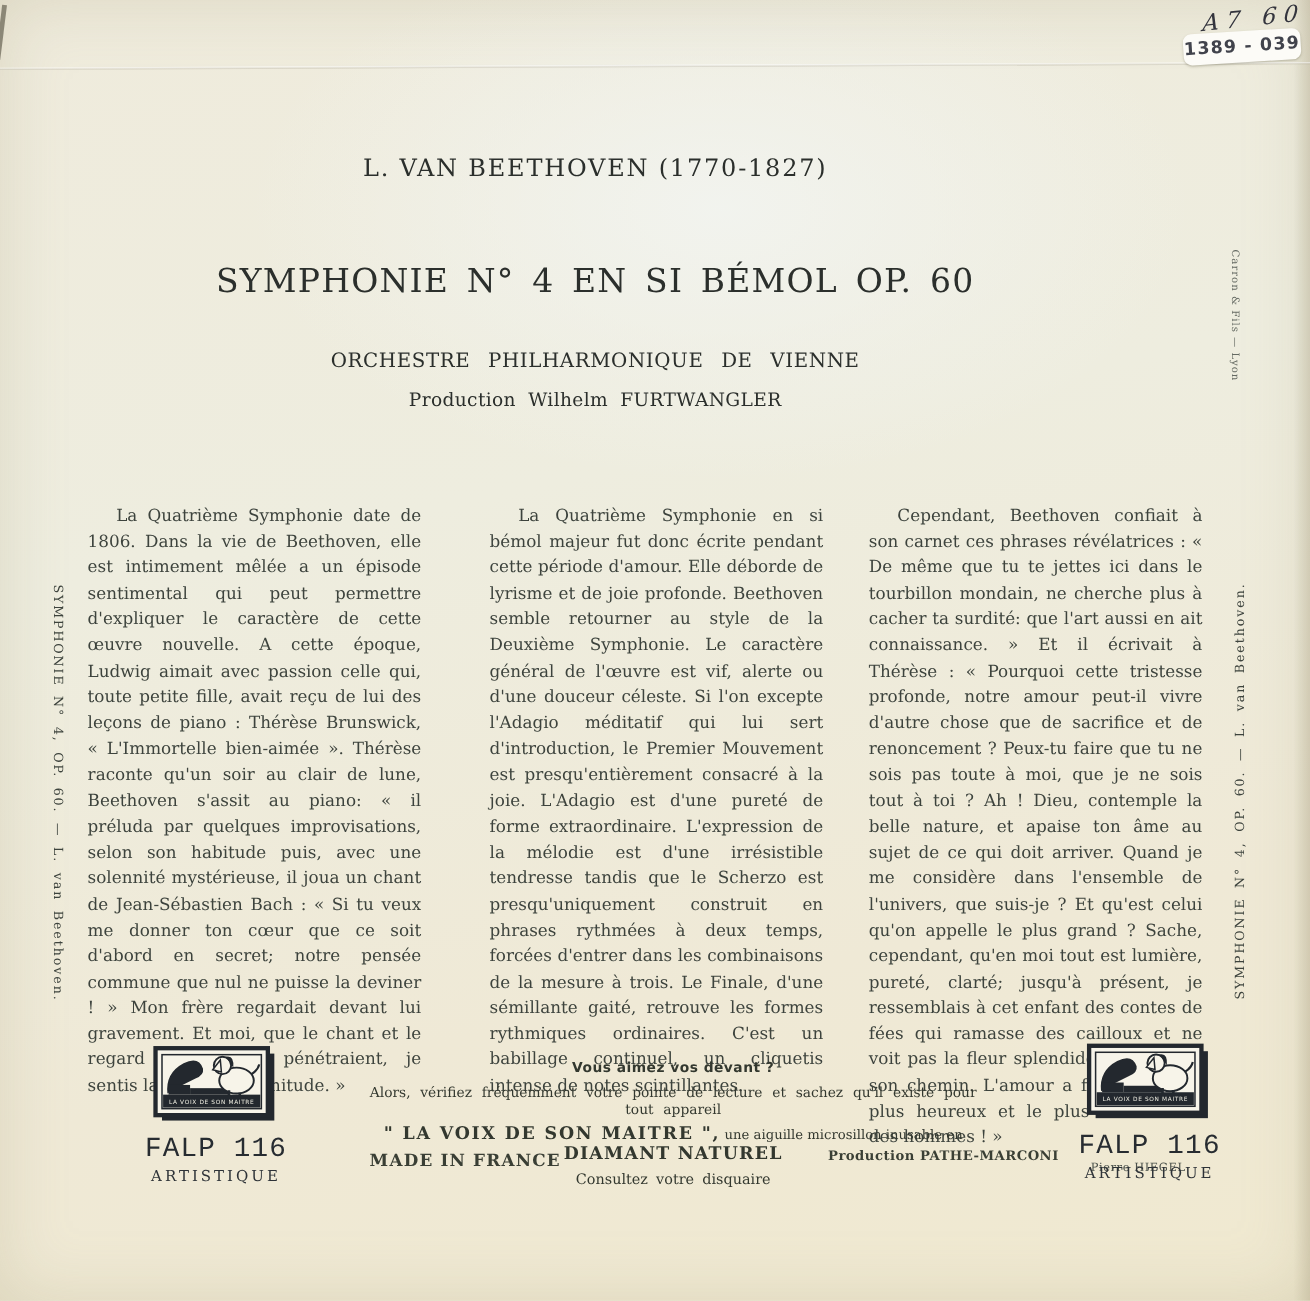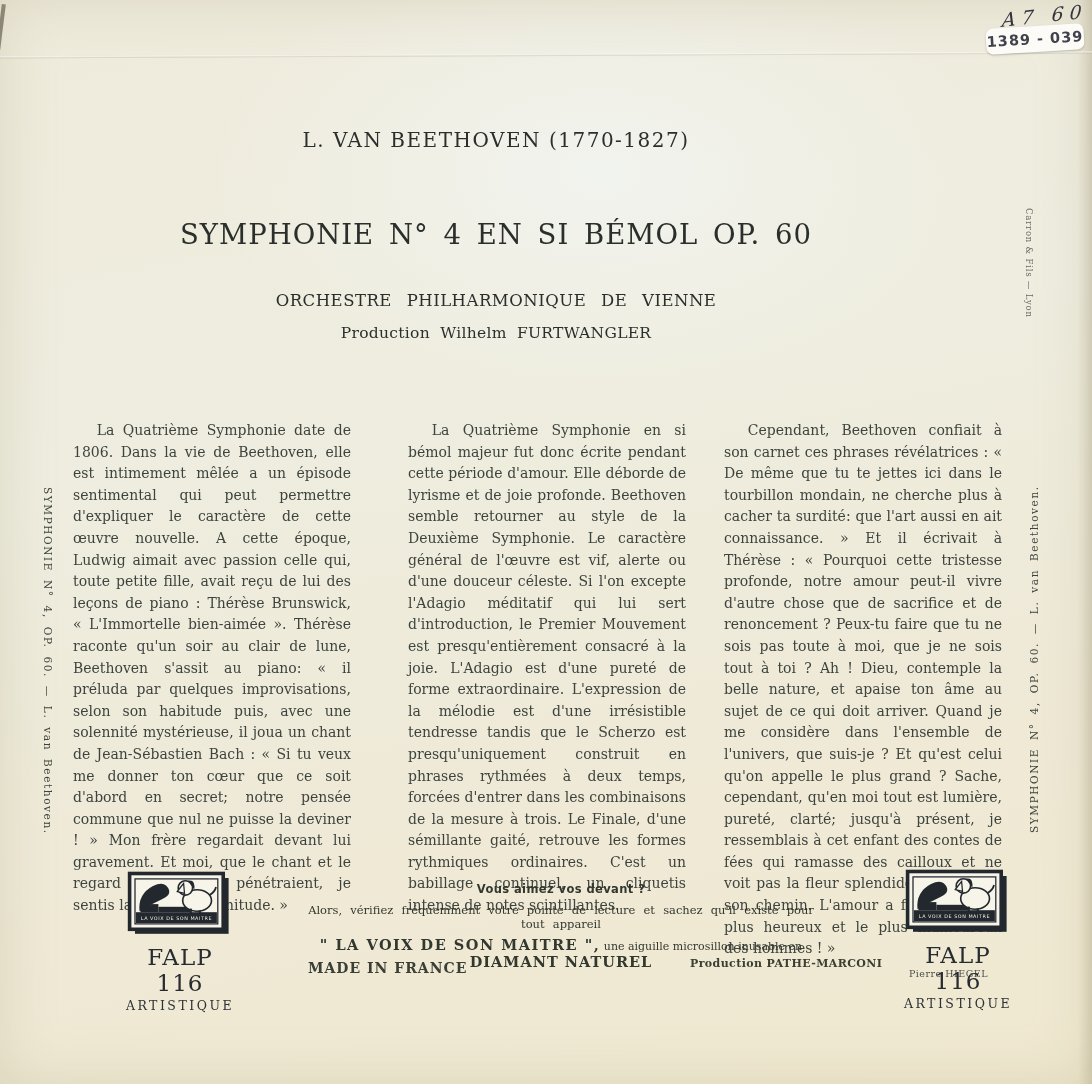--- a/index.html
+++ b/index.html
@@ -76,21 +76,21 @@
   .made-in{position:absolute;left:308px;top:960px;font-size:14px;font-weight:bold;
     letter-spacing:1px;color:#3a3f35;}
   .production{position:absolute;left:690px;top:957px;font-size:11px;font-weight:bold;
     letter-spacing:.4px;color:#3a3f35;}
 
   
   .logo-block{position:absolute;width:120px;text-align:center;color:#23282e;}
   .logo-left{left:120px;top:870px;}
   .logo-right{left:898px;top:868px;}
   .logo-art{width:108px;height:70px;margin:0 auto;display:block;}
-  .falp{margin-top:4px;font-size:23px;letter-spacing:1px;color:#272c31;}
+  .falp{margin-top:4px;font-size:23px;letter-spacing:1px;color:#272c31;font-family:Liberation Mono, monospace;}
   .artistique{margin-top:2px;font-size:12.5px;letter-spacing:2.5px;color:#2d3237;}
 </style>
 </head>
 <body>
 
 <div class="sleeve">
   <div class="edge-right"></div>
   <div class="crease"></div>
   <div class="corner-tear"></div>
 
@@ -119,20 +119,21 @@
   <div class="spine spine-right">SYMPHONIE N° 4, OP. 60. — L. van Beethoven.</div>
 
   <div class="ad">
     <div class="ad-question">Vous aimez vos devant ?</div>
     <div class="ad-advice">Alors, vérifiez fréquemment votre pointe de lecture et sachez qu'il existe pour tout appareil</div>
     <div class="ad-brand">
       <span class="q">" LA VOIX DE SON MAITRE ",</span>
       <span>une aiguille microsillon inusable en</span>
       <span class="d">DIAMANT NATUREL</span>
     </div>
+    <div class="ad-consult">Consultez votre disquaire</div>
   </div>
   <div class="made-in">MADE IN FRANCE</div>
   <div class="production">Production PATHE-MARCONI</div>
 
   <div class="logo-block logo-left">
     <svg class="logo-art" viewBox="0 0 120 76" xmlns="http://www.w3.org/2000/svg">
       <rect x="10" y="8" width="104" height="62" fill="#23282e"></rect>
       <rect x="4" y="3" width="104" height="62" fill="#f7f4e9" stroke="#23282e" stroke-width="4"></rect>
       <rect x="10" y="9" width="92" height="50" fill="none" stroke="#23282e" stroke-width="1.4"></rect>
       <rect x="11" y="46" width="90" height="12" fill="#23282e"></rect>

